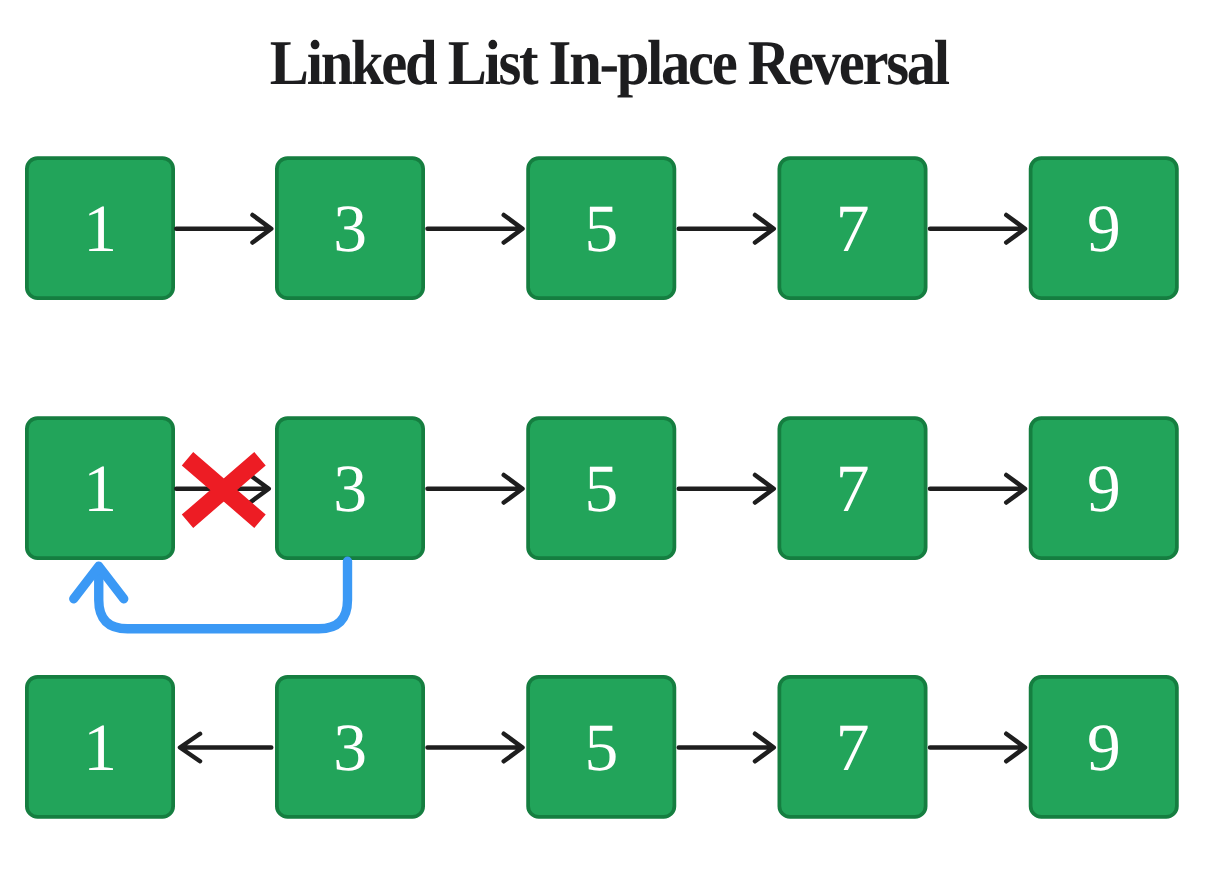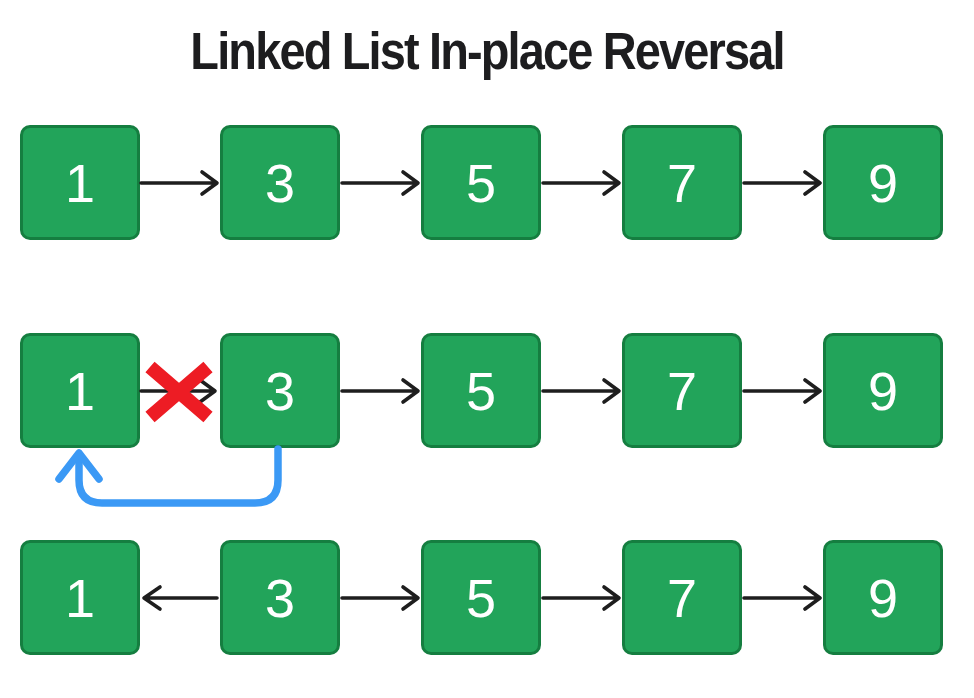--- a/index.html
+++ b/index.html
@@ -10,21 +10,21 @@
     --cross-color:#ed1c24;
     --reversal-color:#3b99f5;
     --background:#ffffff;
     --title-color:#1d1d1f;
   }
   html,body{margin:0;padding:0;background:var(--background);}
   .canvas{
     position:relative;
     width:974px;height:698px;
     background:var(--background);
-    font-family:Liberation Sans, sans-serif;
+    font-family:Liberation Serif, serif;
     overflow:hidden;
   }
   .title{
     position:absolute;
     top:22px;left:0;width:974px;
     margin:0;
     text-align:center;
     font-size:51px;
     font-weight:700;
     letter-spacing:-2px;

